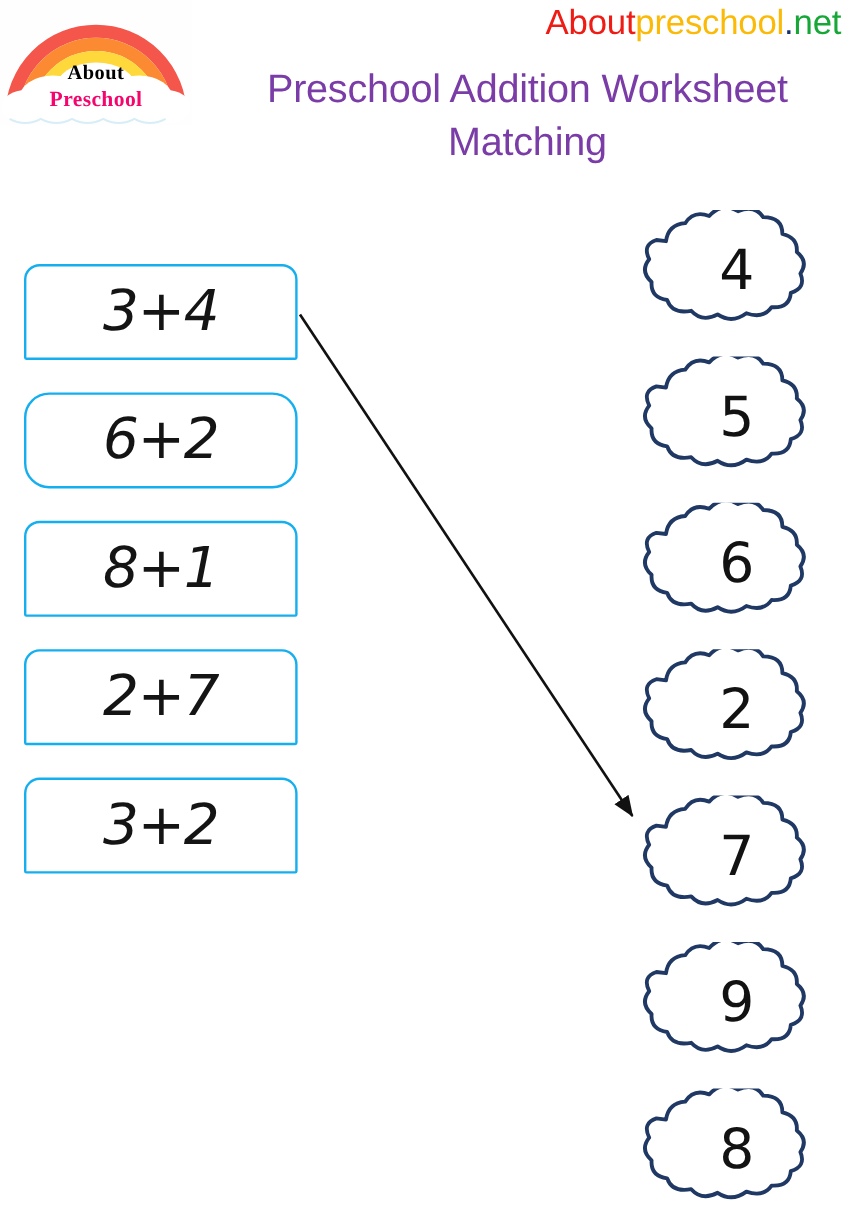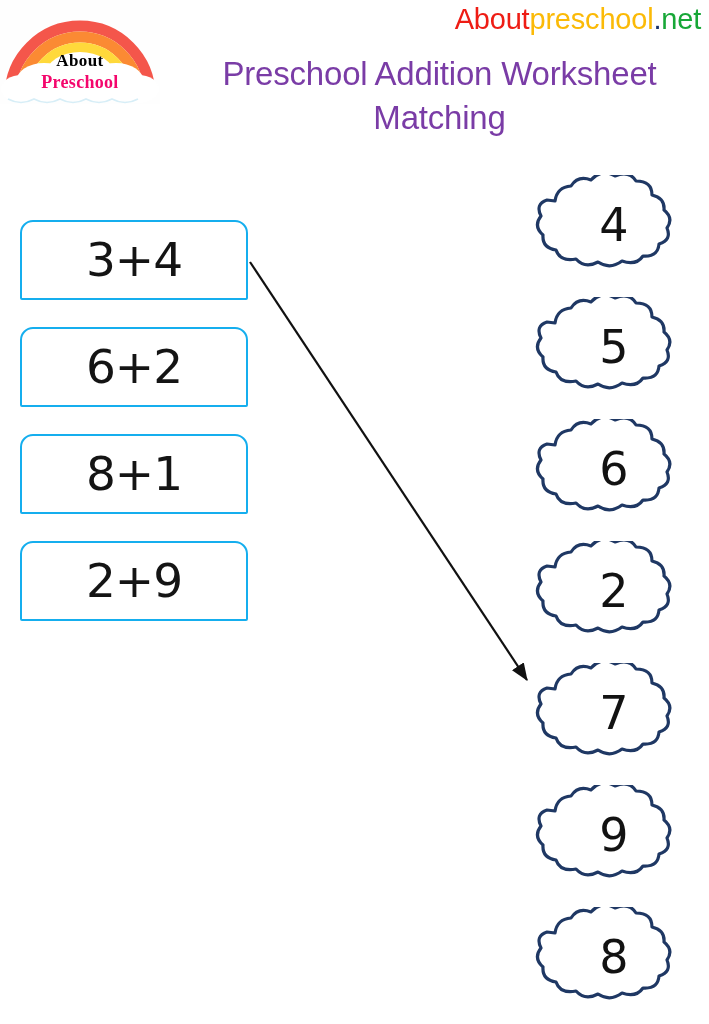--- a/index.html
+++ b/index.html
@@ -105,20 +105,21 @@
     width: 228px;
     height: 80px;
     box-sizing: border-box;
     border: 2.5px solid #15AEEE;
     border-radius: 13px 13px 2px 2px;
     background: #ffffff;
     margin-bottom: 27px;
     display: flex;
     align-items: center;
     justify-content: center;
+    font-style: italic;
   }
   .problem-text {
     font-family: "DejaVu Sans", sans-serif;
     font-size: 47px;
     font-weight: 400;
     color: #141414;
     letter-spacing: -1px;
     line-height: 1;
     transform: translateY(-1px);
   }
@@ -204,28 +205,31 @@
     <span class="line2">Matching</span>
   </div>
 
   <div id="site-name"><span class="p1">About</span><span class="p2">preschool</span><span class="p3">.</span><span class="p4">net</span></div>
 </div>
 
 <div id="problem-column">
   <div class="problem-box" style="border-color: rgb(21, 174, 238);">
     <span class="problem-text">3+4</span>
   </div>
-  <div class="problem-box" style="border-color: rgb(21, 174, 238);">
+  <div class="problem-box" style="border-color: rgb(21, 174, 238); border-radius: 21px;">
     <span class="problem-text">6+2</span>
   </div>
   <div class="problem-box" style="border-color: rgb(21, 174, 238); margin-top: 12px;">
     <span class="problem-text">8+1</span>
   </div>
   <div class="problem-box" style="border-color: rgb(21, 174, 238);">
-    <span class="problem-text">2+9</span>
+    <span class="problem-text">2+7</span>
+  </div>
+  <div class="problem-box" style="border-color: rgb(21, 174, 238);">
+    <span class="problem-text">3+2</span>
   </div>
 </div>
 
 <div id="answer-column">
   <div class="cloud-item">
     <svg width="156" height="100" viewBox="0 0 156 100">
         <path d="M31 26 q2 -14 16 -15 q7 -11 20 -6 q11 -12 24 -4 q14 -6 21 5 q16 0 16 14 q13 3 12 15 q10 8 3 18 q5 12 -8 16 q-1 13 -16 12 q-7 10 -21 5 q-12 9 -24 1 q-13 7 -22 -3 q-16 3 -20 -9 q-14 -2 -13 -15 q-10 -9 -2 -19 q-6 -12 6 -16 z" fill="#ffffff" stroke="#1F3864" stroke-width="3.2" stroke-linejoin="round"></path>
       </svg>
     <span class="cloud-number">4</span>
   </div>

